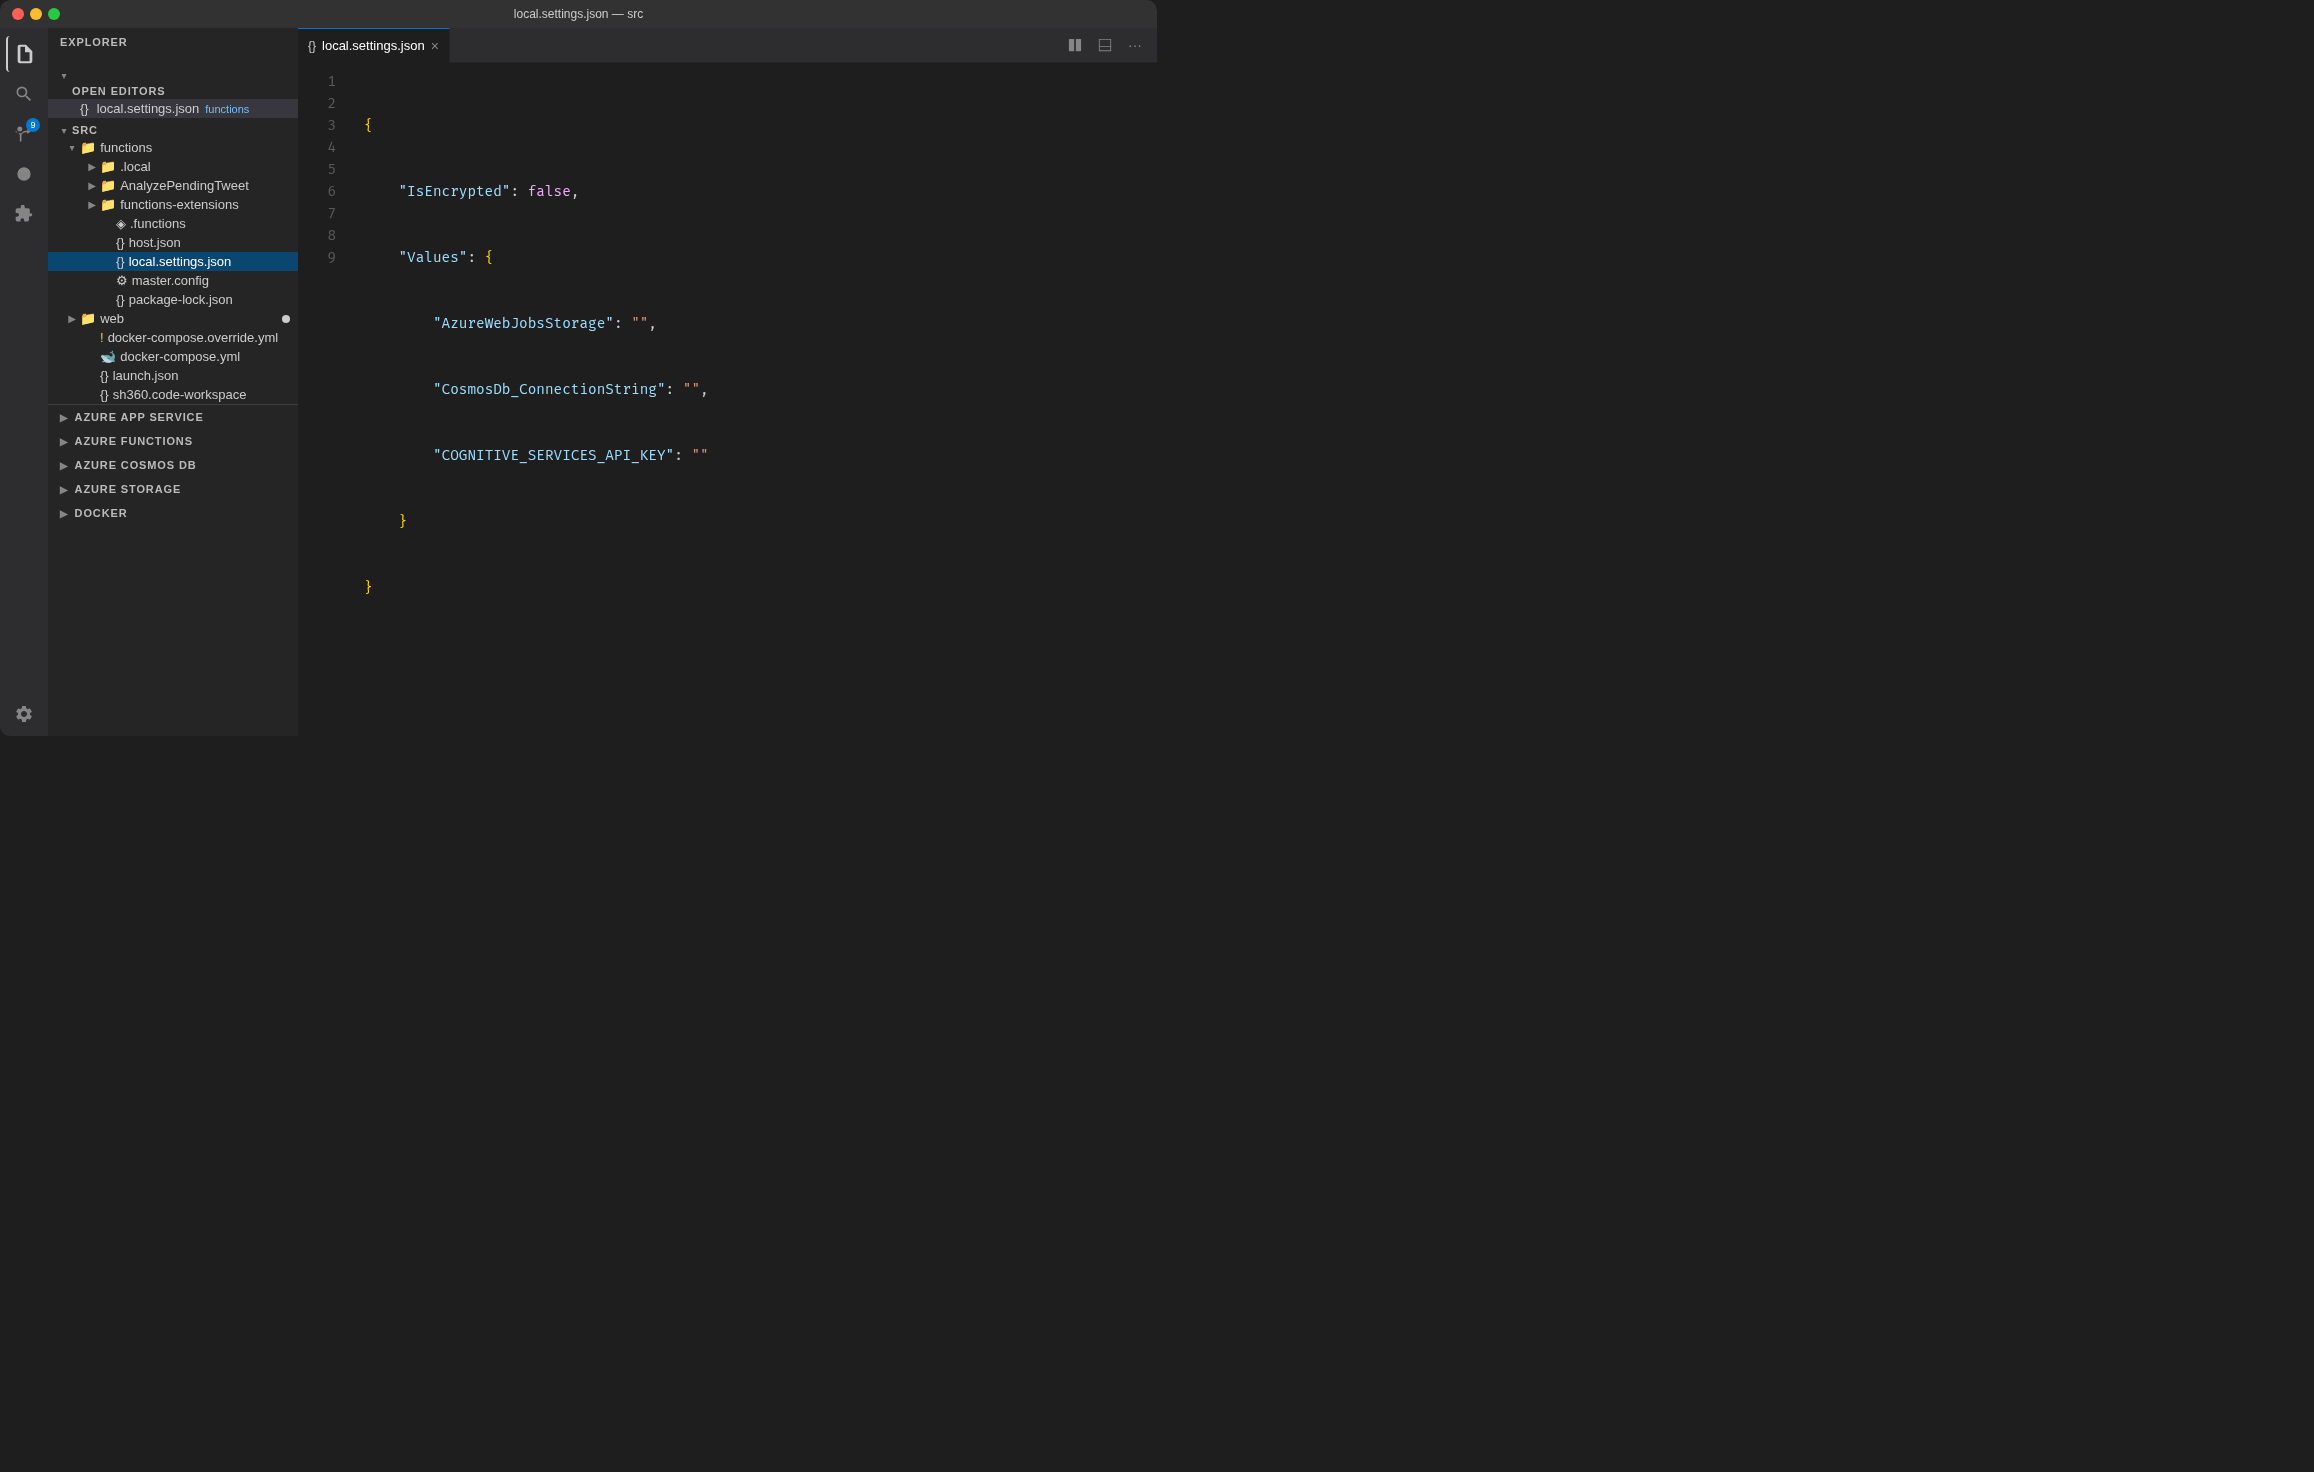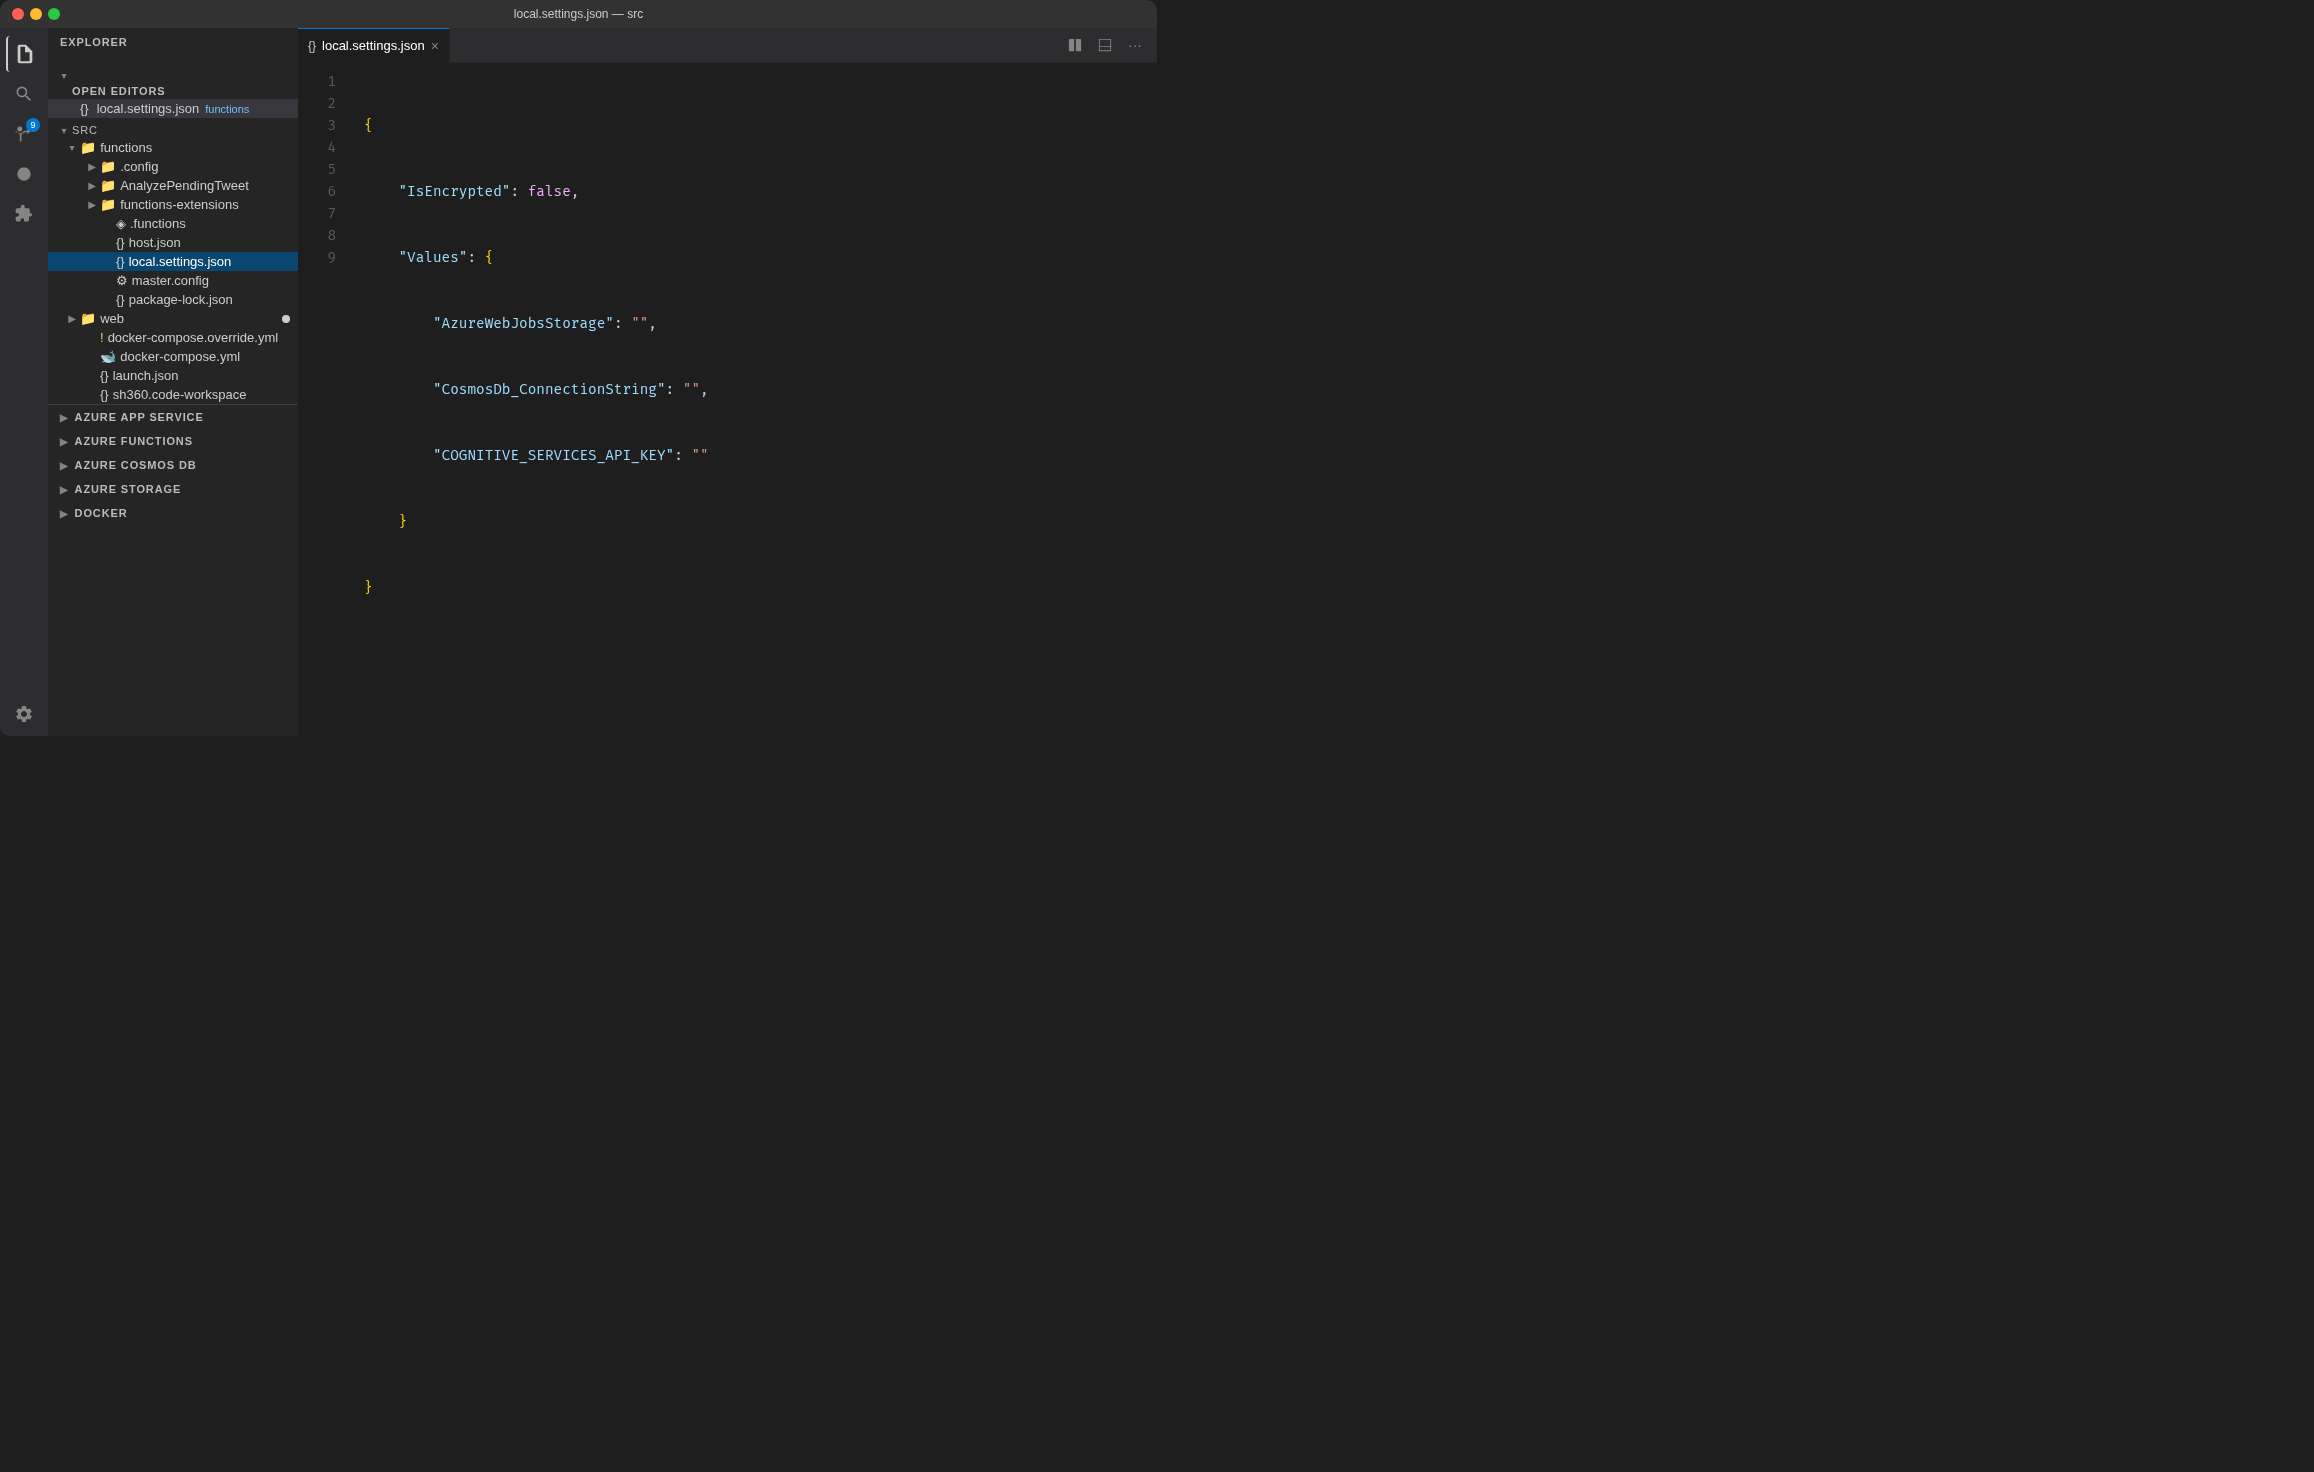--- a/index.html
+++ b/index.html
@@ -335,33 +335,33 @@
       <div class="tree-item" style="padding-left: 32px; background: #37373d;">
         <span class="file-icon" style="color: #cccccc;">{}</span>
         <span style="color: #cccccc; margin-left: 4px;">local.settings.json</span>
         <span style="color:#75beff; font-size:11px; margin-left:6px;">functions</span>
       </div>
     </div>
 
     <div>
       <div class="tree-item" style="padding-left: 8px; margin-top: 4px;">
         <span class="arrow">▾</span>
-        <span style="font-size:11px;font-weight:400;color:#bbbbbb;letter-spacing:0.08em;">SRC</span>
+        <span style="font-size:11px;font-weight:700;color:#bbbbbb;letter-spacing:0.08em;">SRC</span>
       </div>
 
       <div class="tree-item" style="padding-left: 16px;">
         <span class="arrow">▾</span>
         <span style="margin-right:4px;color:#dcb67a;">📁</span>
         <span>functions</span>
       </div>
 
       <div class="tree-item" style="padding-left: 36px;">
         <span class="arrow">▶</span>
         <span style="margin-right:4px;color:#dcb67a;">📁</span>
-        <span>.config</span>
+        <span>.local</span>
       </div>
 
       <div class="tree-item" style="padding-left: 36px;">
         <span class="arrow">▶</span>
         <span style="margin-right:4px;color:#dcb67a;">📁</span>
         <span>AnalyzePendingTweet</span>
       </div>
 
       <div class="tree-item" style="padding-left: 36px;">
         <span class="arrow">▶</span>

